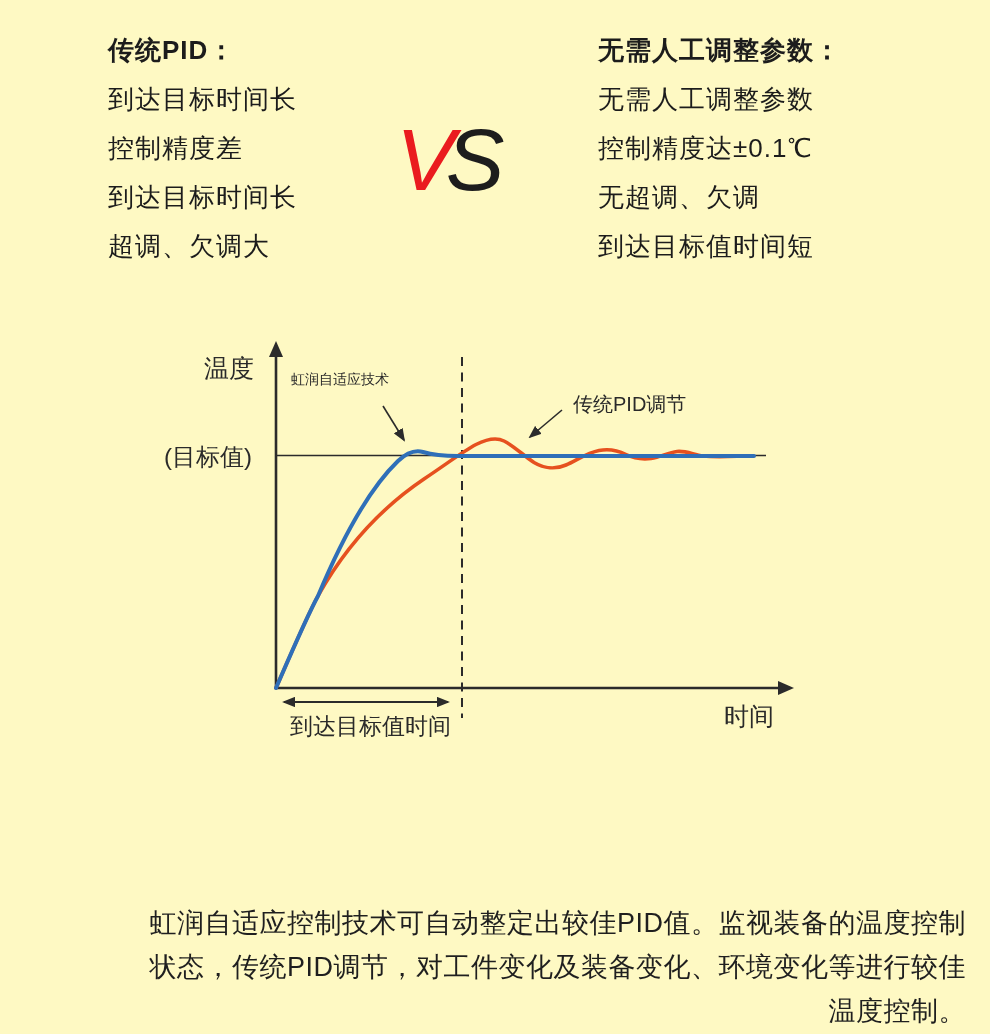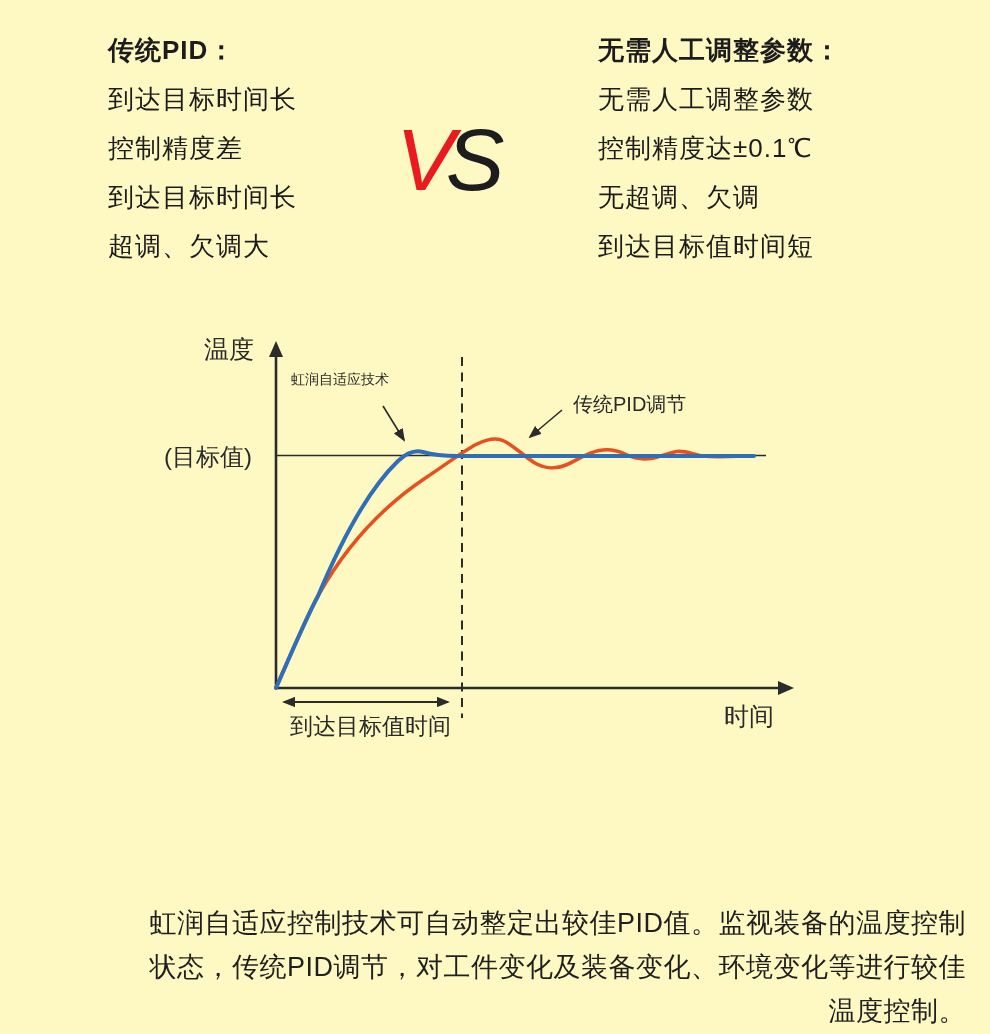--- a/index.html
+++ b/index.html
@@ -14,21 +14,21 @@
   .cmp-col.right{left:598px;}
   .cmp-title{font-weight:bold;}
   
   .vs{position:absolute;left:396px;top:116px;font-family:Liberation Sans, sans-serif;
       font-style:italic;font-size:88px;line-height:1;letter-spacing:-9px;}
   .vs-v{color:#ea1b1f;}
   .vs-s{color:#1d1d1d;}
   
   .chart-svg{position:absolute;left:0;top:0;width:990px;height:1034px;}
   .chart-label{position:absolute;color:#2a2a2a;white-space:nowrap;}
-  .lbl-temp{left:204px;top:333px;font-size:25px;}
+  .lbl-temp{left:204px;top:352px;font-size:25px;}
   .lbl-target{left:164px;top:441px;font-size:24px;}
   .lbl-adaptive{left:291px;top:371px;font-size:14px;}
   .lbl-pid{left:573px;top:391px;font-size:20px;}
   .lbl-reach{left:290px;top:711px;font-size:23px;}
   .lbl-time{left:724px;top:700px;font-size:25px;font-family:Liberation Serif, serif;}
   
   .sec-heading{
     position:absolute;left:36px;top:803px;width:930px;
     font-size:32px;font-weight:bold;line-height:45px;color:#0f0f0f;
     text-indent:25px;letter-spacing:0.5px;

